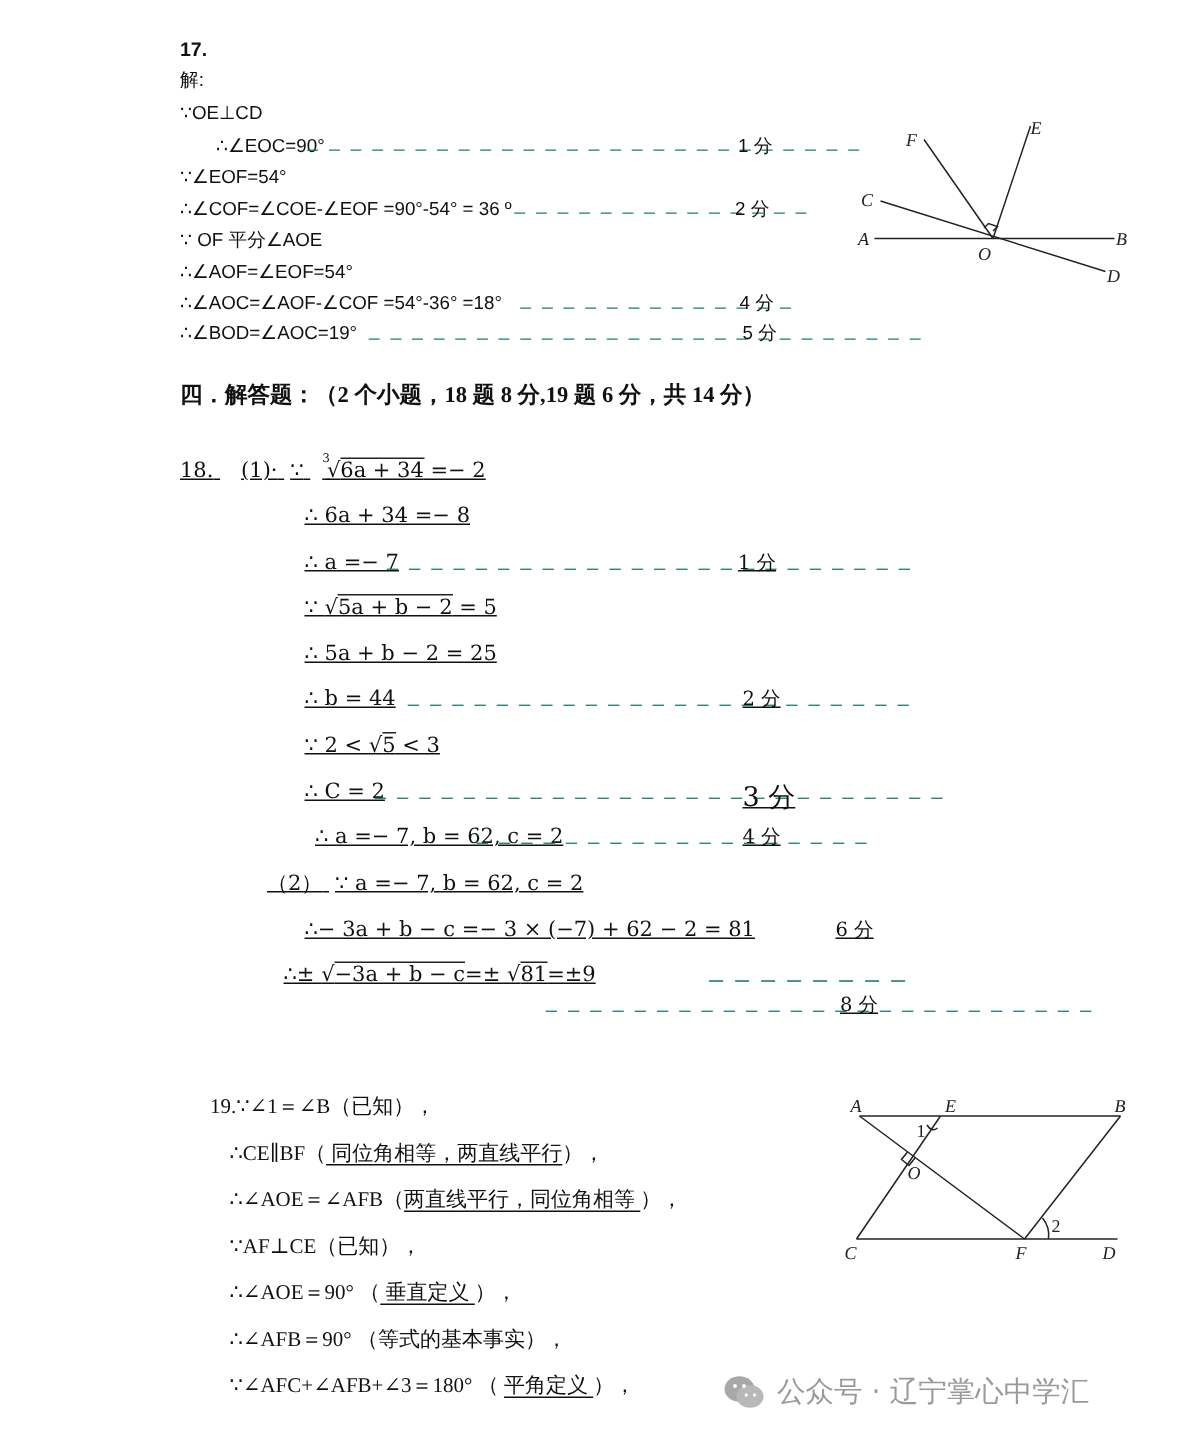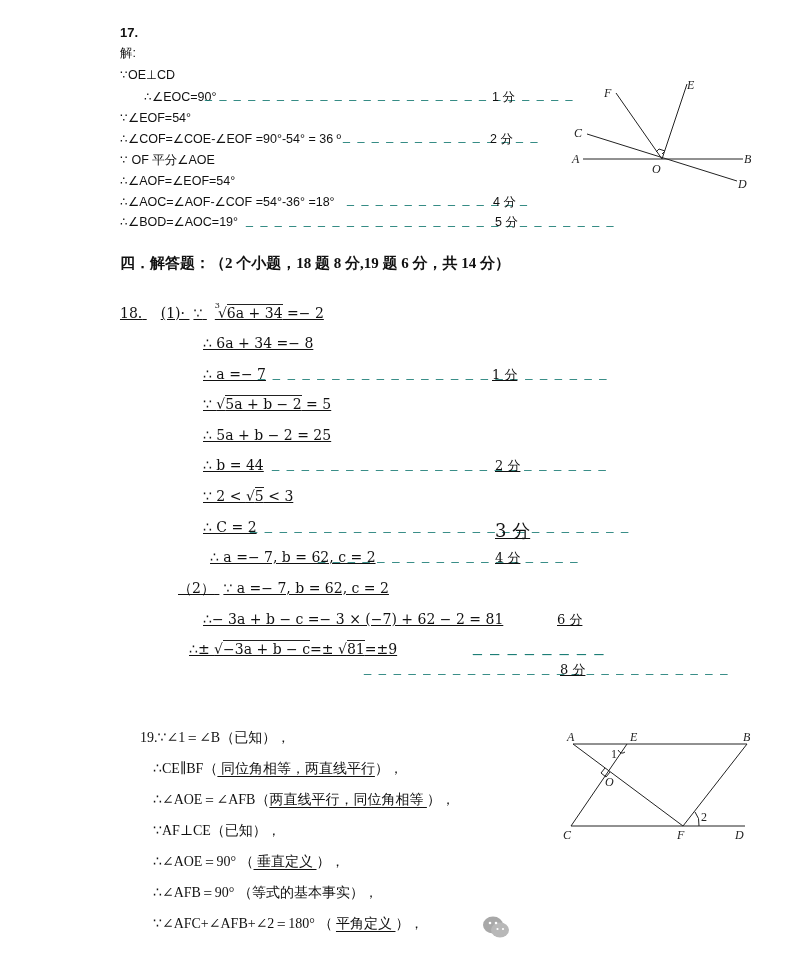--- a/index.html
+++ b/index.html
@@ -132,21 +132,21 @@
 
 <div class="abs q19" style="left:153px;top:822px;">∵AF⊥CE（已知），</div>
 
 <div class="abs q19" style="left:153px;top:853px;">
   <span>∴∠AOE＝90°  （</span><span class="blank">  垂直定义  </span><span>），</span>
 </div>
 
 <div class="abs q19" style="left:153px;top:884px;">∴∠AFB＝90°  （等式的基本事实），</div>
 
 <div class="abs q19" style="left:153px;top:915px;">
-  <span>∵∠AFC+∠AFB+∠2＝180°  （  </span><span class="blank">   平角定义   </span><span>），</span>
+  <span>∵∠AFC+∠AFB+∠3＝180°  （  </span><span class="blank">   平角定义   </span><span>），</span>
 </div>
 
 <svg class="abs" style="left:555px;top:720px;" width="220" height="130" viewBox="0 0 220 130">
   <g stroke="#222" stroke-width="1" fill="none">
     <line x1="18" y1="24" x2="192" y2="24"></line>
     <line x1="16" y1="106" x2="190" y2="106"></line>
     <line x1="18" y1="24" x2="128" y2="106"></line>
     <line x1="72" y1="24" x2="16" y2="106"></line>
     <line x1="192" y1="24" x2="128" y2="106"></line>
     <polyline points="50,48 46,53 51,57 55,52"></polyline>
@@ -168,13 +168,14 @@
 
 <div class="abs wm" style="left:482px;top:915px;display:flex;align-items:center;gap:8px;">
   <svg width="28" height="24" viewBox="0 0 28 24">
     <ellipse cx="11" cy="10" rx="10" ry="8.5" fill="#a8a8a8"></ellipse>
     <ellipse cx="18" cy="15" rx="9" ry="7.5" fill="#b8b8b8"></ellipse>
     <circle cx="8" cy="8" r="1.3" fill="#fff"></circle>
     <circle cx="14" cy="8" r="1.3" fill="#fff"></circle>
     <circle cx="15.5" cy="14" r="1.1" fill="#fff"></circle>
     <circle cx="21" cy="14" r="1.1" fill="#fff"></circle>
   </svg>
+  <span>公众号 · 辽宁掌心中学汇</span>
 </div>
 
 </body></html>

